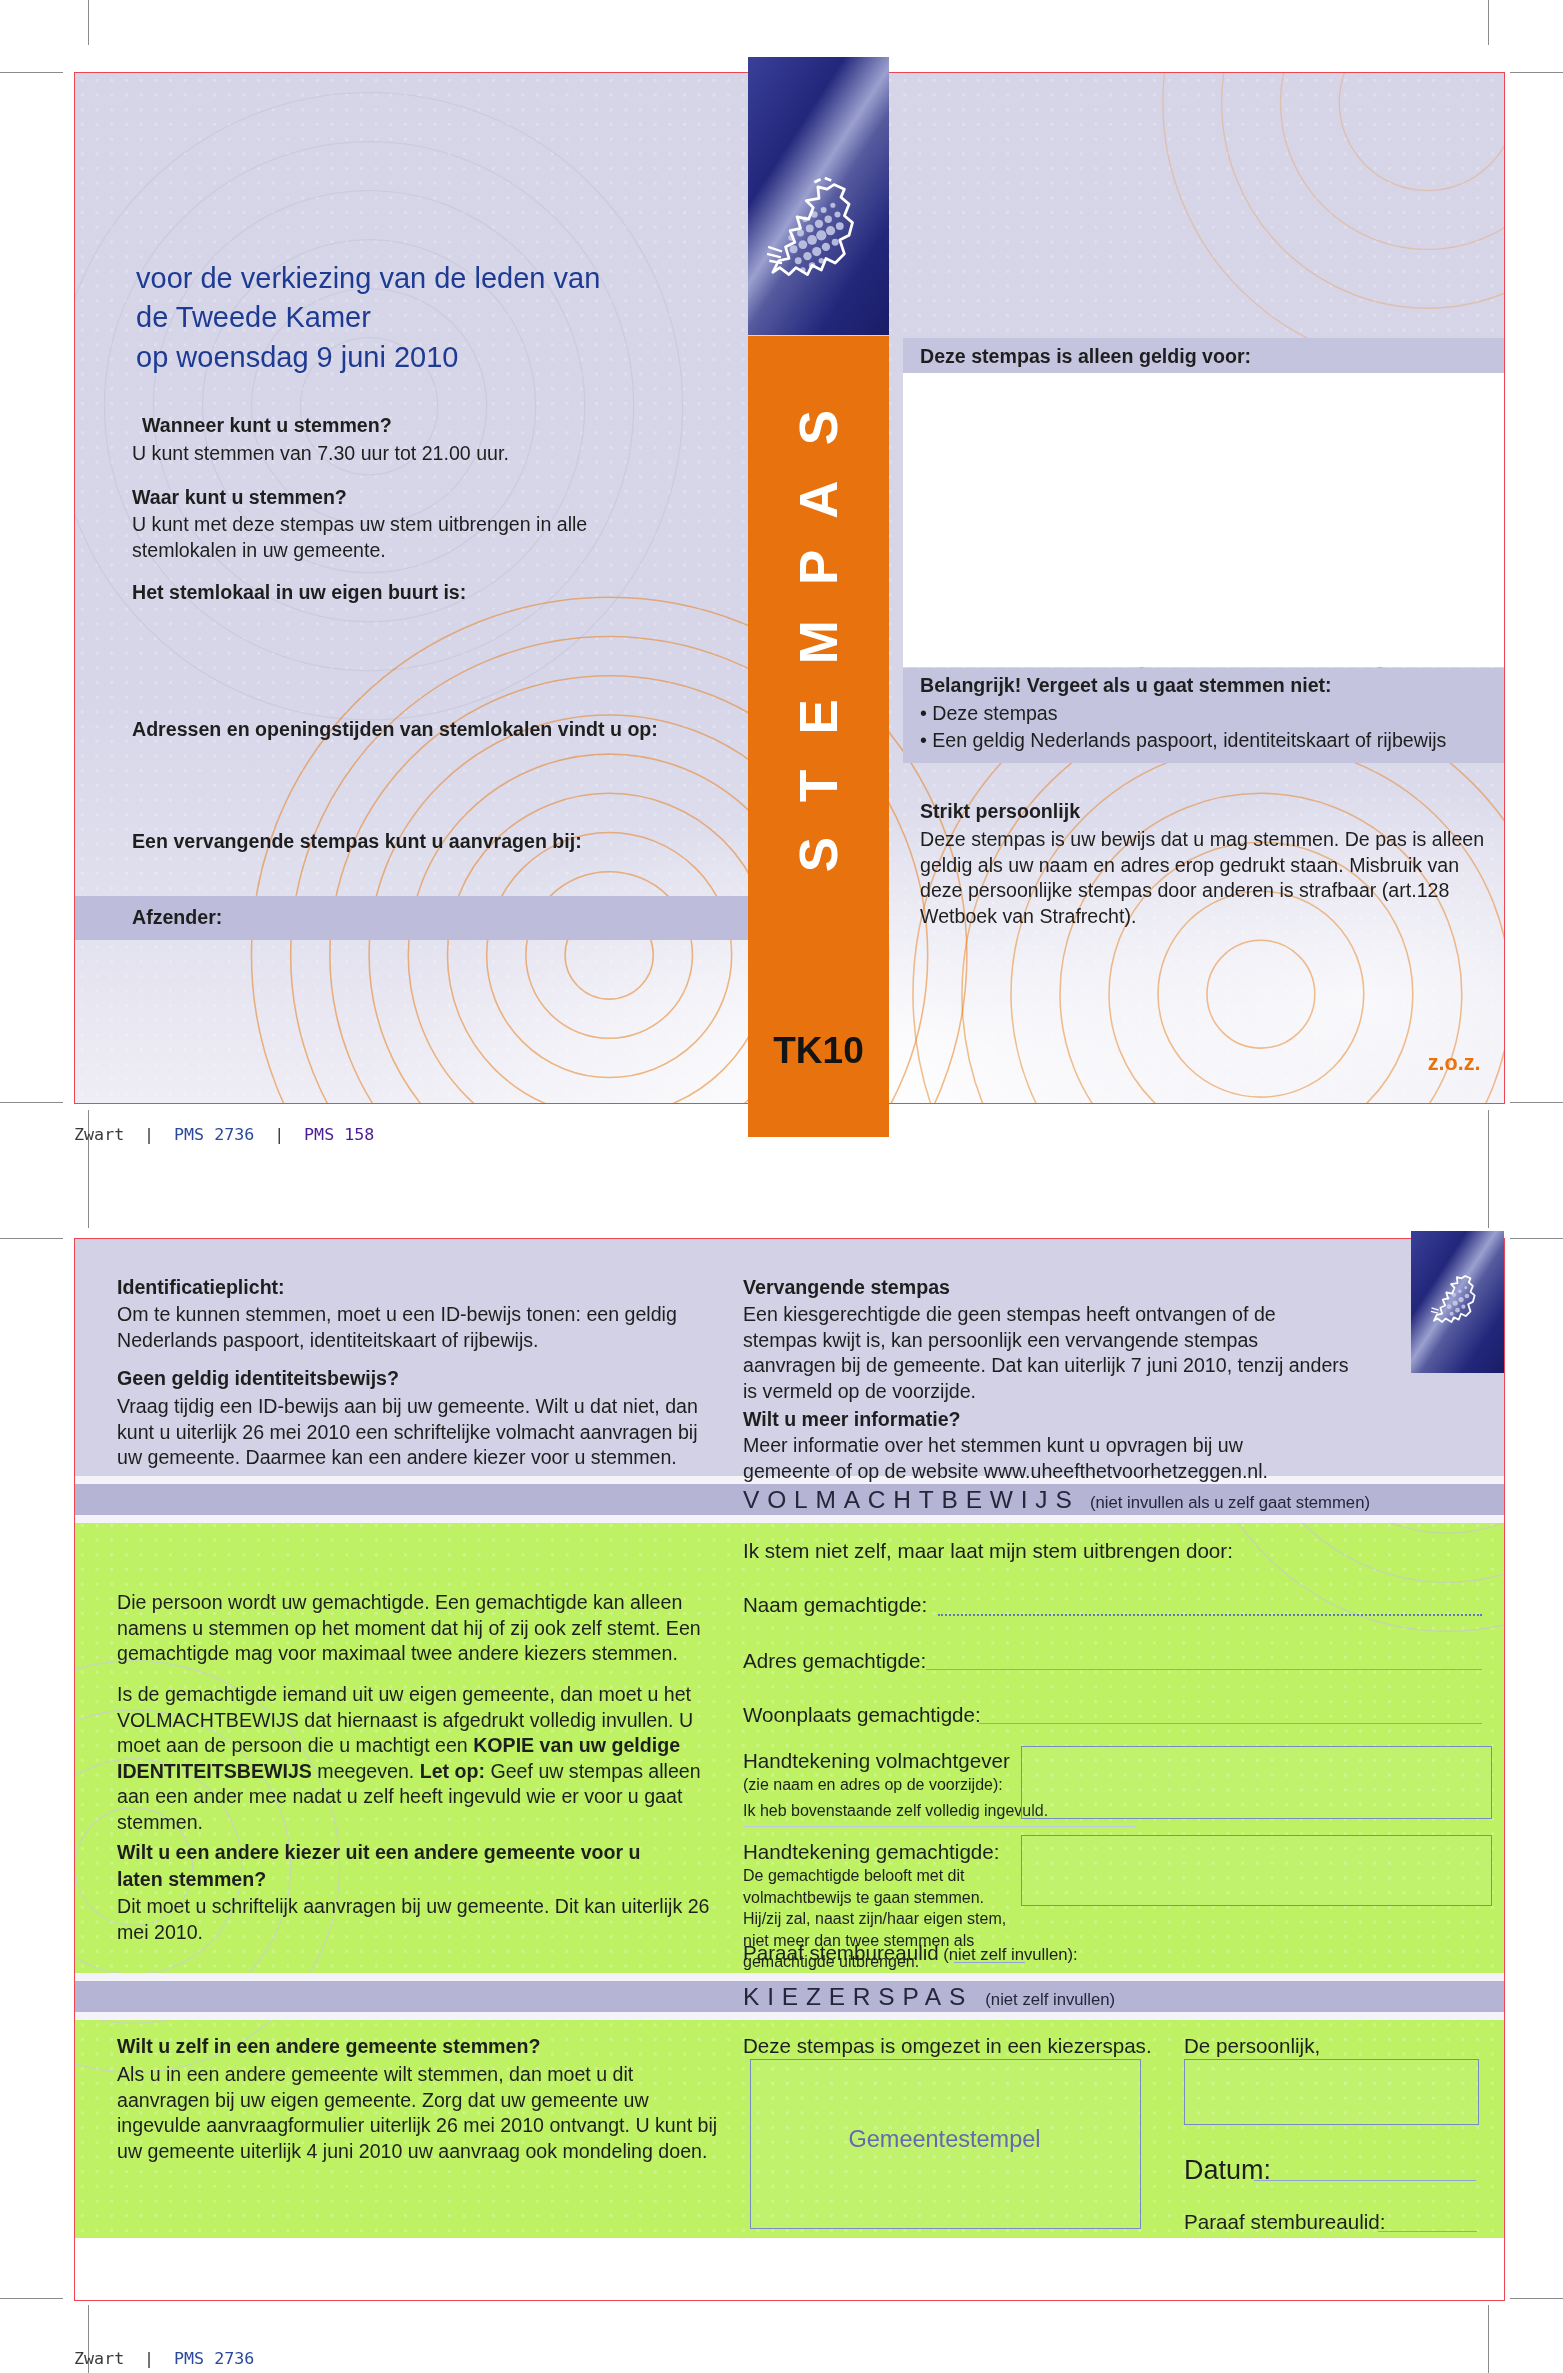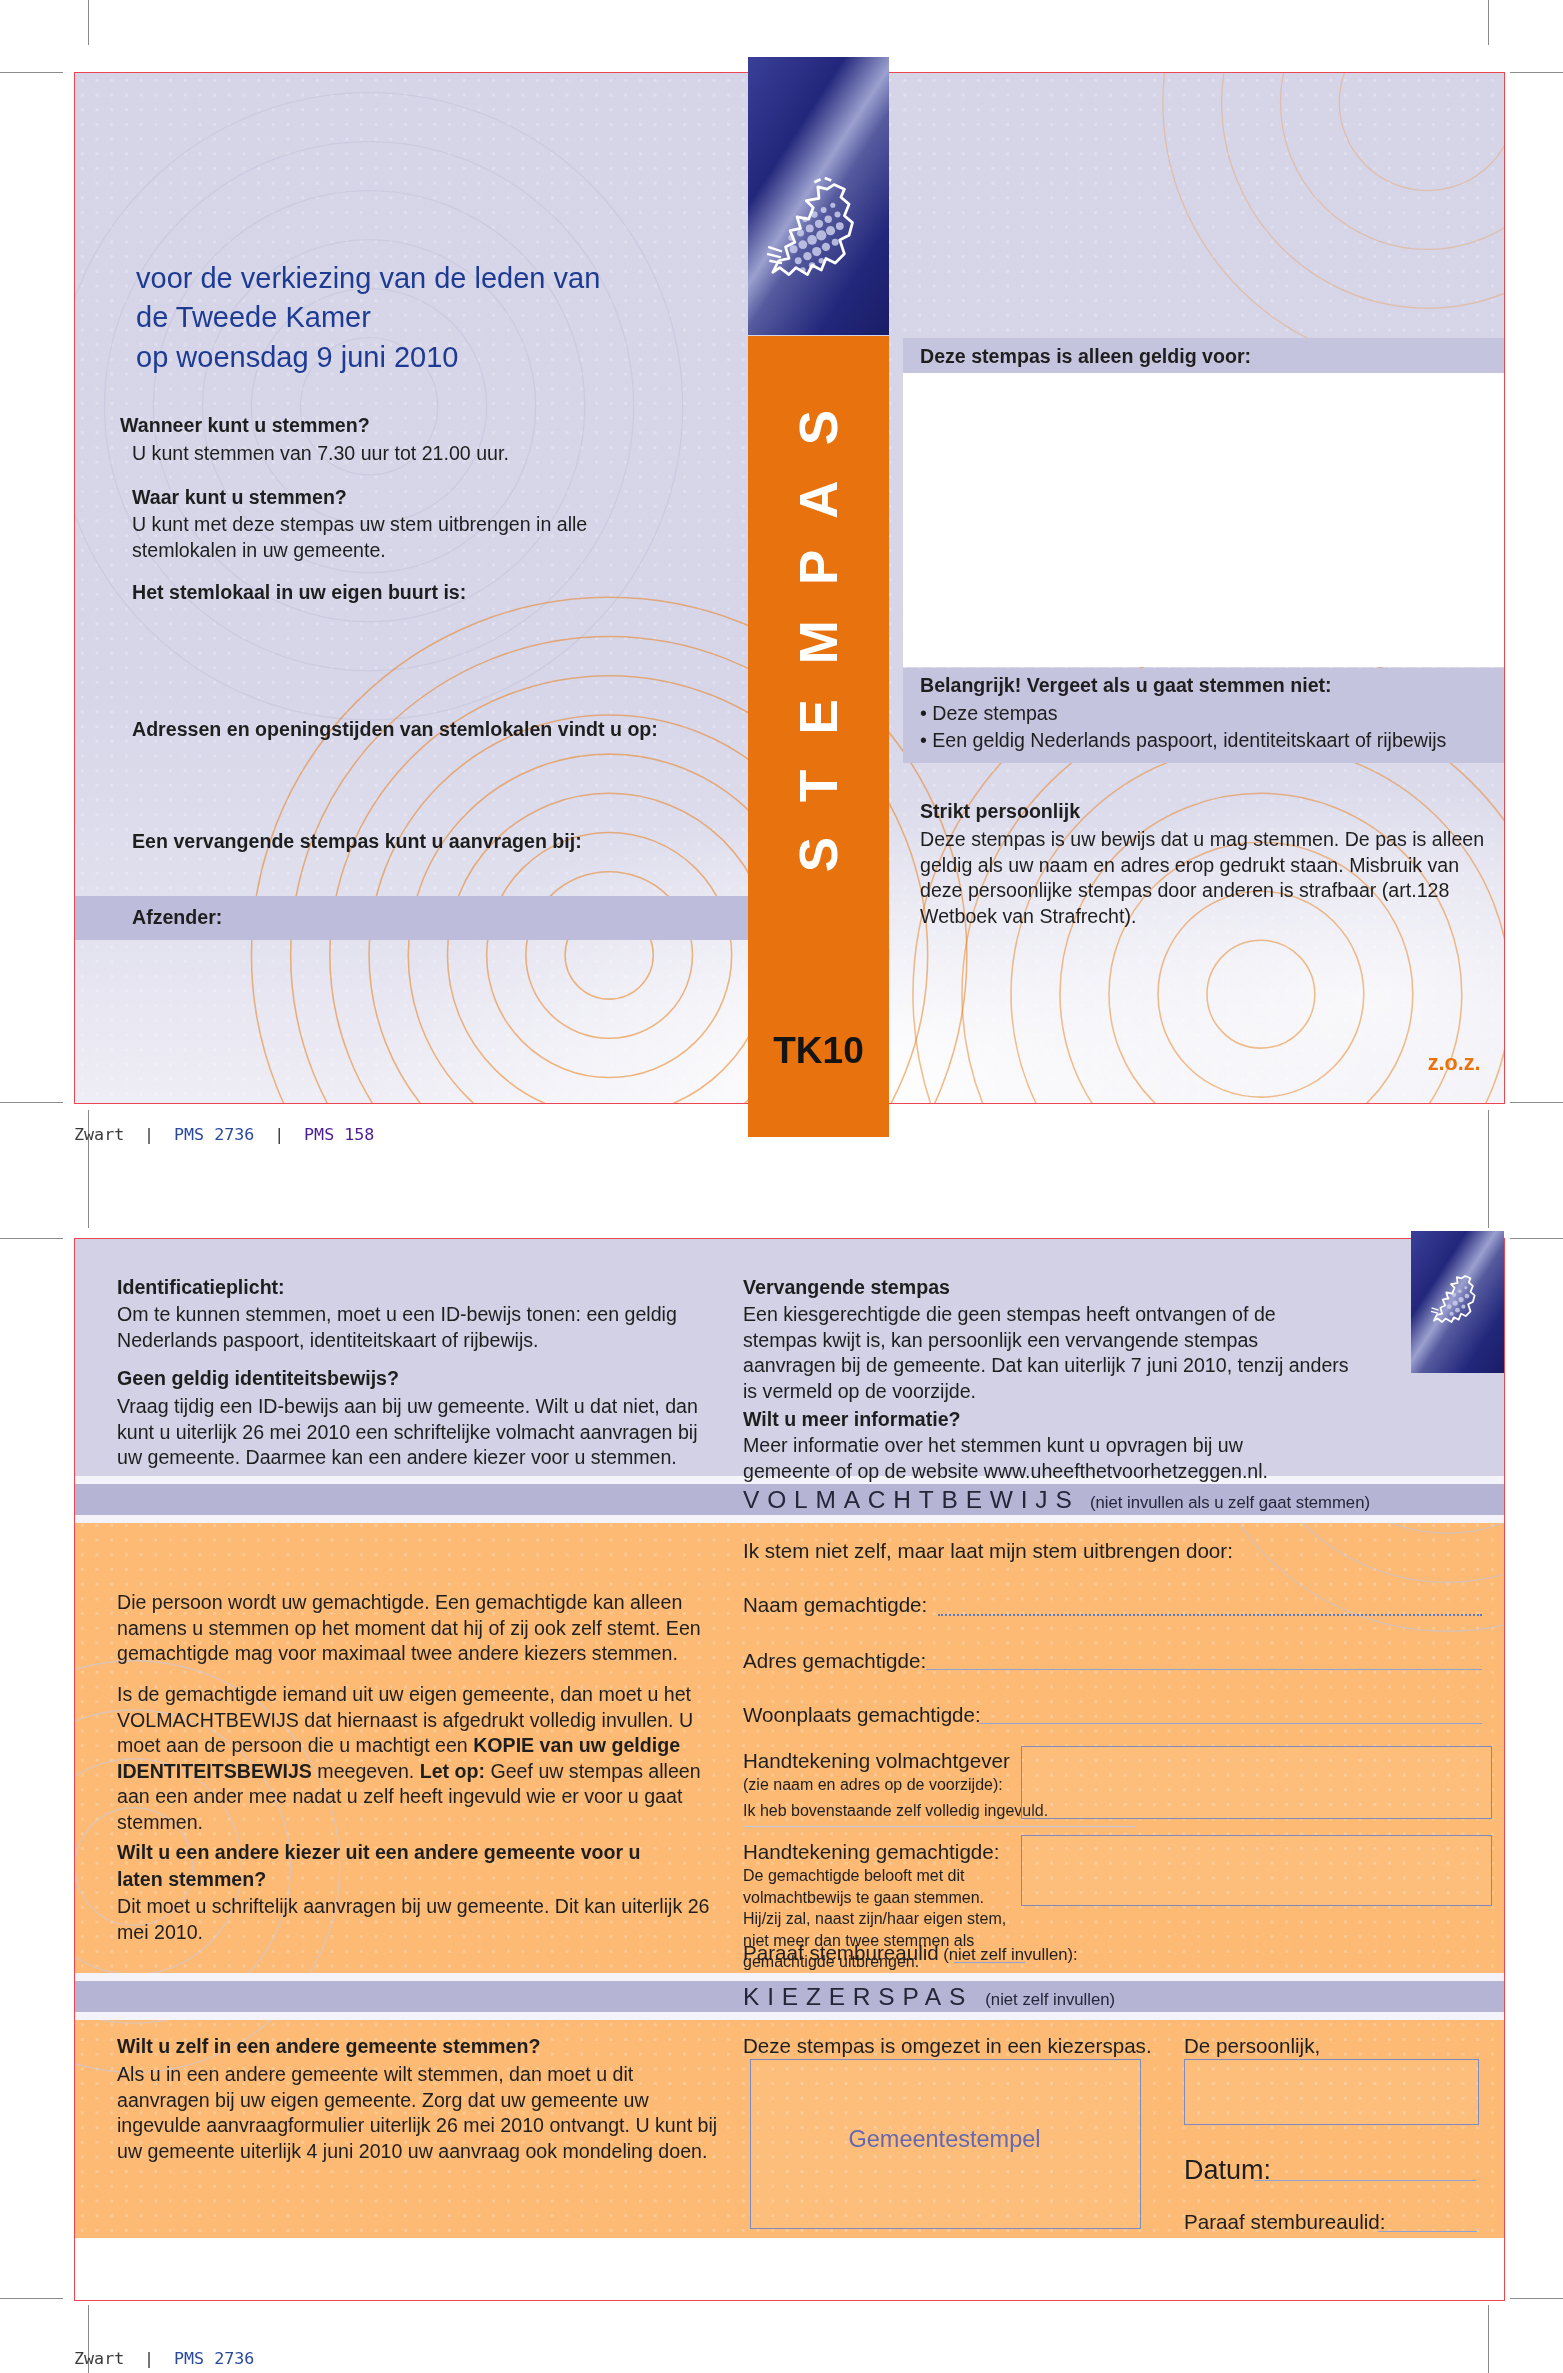--- a/index.html
+++ b/index.html
@@ -5,21 +5,21 @@
   html,body{margin:0;padding:0;background:#fff;}
   #canvas{position:relative;width:1563px;height:2374px;background:#fff;overflow:hidden;
           font-family:"Liberation Sans",sans-serif;color:#1e1e1e;}
   .abs{position:absolute;}
   .page{position:absolute;border:1.5px solid #ed4653;}
   #page1{left:74px;top:72px;width:1429px;height:1030px;
          background:
            radial-gradient(ellipse 60% 45% at 56% 98%, rgba(255,255,255,.96) 0%, rgba(255,255,255,0) 60%),
            radial-gradient(ellipse 40% 30% at 90% 90%, rgba(255,255,255,.75) 0%, rgba(255,255,255,0) 70%),
            linear-gradient(180deg,#d6d5e8 0%,#d7d6e9 60%,#e3e2ef 85%,#efeef6 100%);}
-  #page2{left:74px;top:1238px;width:1429px;height:1061px;background:#fdba74;}
+  #page2{left:74px;top:1238px;width:1429px;height:1061px;background:#bef264;}
   .dots{position:absolute;inset:0;pointer-events:none;
         background-image:radial-gradient(rgba(255,255,255,.22) 1.6px, transparent 1.8px);
         background-size:14.7px 14.7px;}
   .hdr{font-weight:700;font-size:19.6px;}
   .body-txt{font-size:19.6px;line-height:25.5px;}
   .small-txt{font-size:16px;line-height:21.6px;}
   .band-title{font-size:24.5px;letter-spacing:7.8px;color:#26263a;}
   .band-note{font-size:16.7px;letter-spacing:0;color:#26263a;}
   .crop{position:absolute;background:#8b8b8b;}
   .formline{position:absolute;border-bottom:1.5px solid #8fa3d4;height:1px;}
@@ -95,21 +95,21 @@
           <circle cx="1380" cy="30" r="150"></circle>
           <circle cx="1380" cy="30" r="210"></circle>
         <circle cx="1380" cy="30" r="270"></circle>
       </g>
     </svg>
 
     <div class="abs" style="left:61px;top:189px;font-size:29px;color:#1d3b92;">voor de verkiezing van de leden van</div>
     <div class="abs" style="left:61px;top:228px;font-size:29px;color:#1d3b92;">de Tweede Kamer</div>
     <div class="abs" style="left:61px;top:268px;font-size:29px;color:#1d3b92;">op woensdag 9 juni 2010</div>
 
-    <div class="abs hdr" style="left:45px;top:341px;">Wanneer kunt u stemmen?</div>
+    <div class="abs hdr" style="left:67px;top:341px;">Wanneer kunt u stemmen?</div>
     <div class="abs body-txt" style="left:57px;top:368px;width:549px;">U kunt stemmen van 7.30 uur tot 21.00 uur.</div>
 
     <div class="abs hdr" style="left:57px;top:413px;">Waar kunt u stemmen?</div>
     <div class="abs body-txt" style="left:57px;top:439px;width:470px;">U kunt met deze stempas uw stem uitbrengen in alle stemlokalen in uw gemeente.</div>
 
     <div class="abs hdr" style="left:57px;top:508px;width:588px;">Het stemlokaal in uw eigen buurt is:</div>
 
     <div class="abs hdr" style="left:57px;top:645px;width:608px;">Adressen en openingstijden van stemlokalen vindt u op:</div>
 
     <div class="abs hdr" style="left:57px;top:757px;width:608px;">Een vervangende stempas kunt u aanvragen bij:</div>

